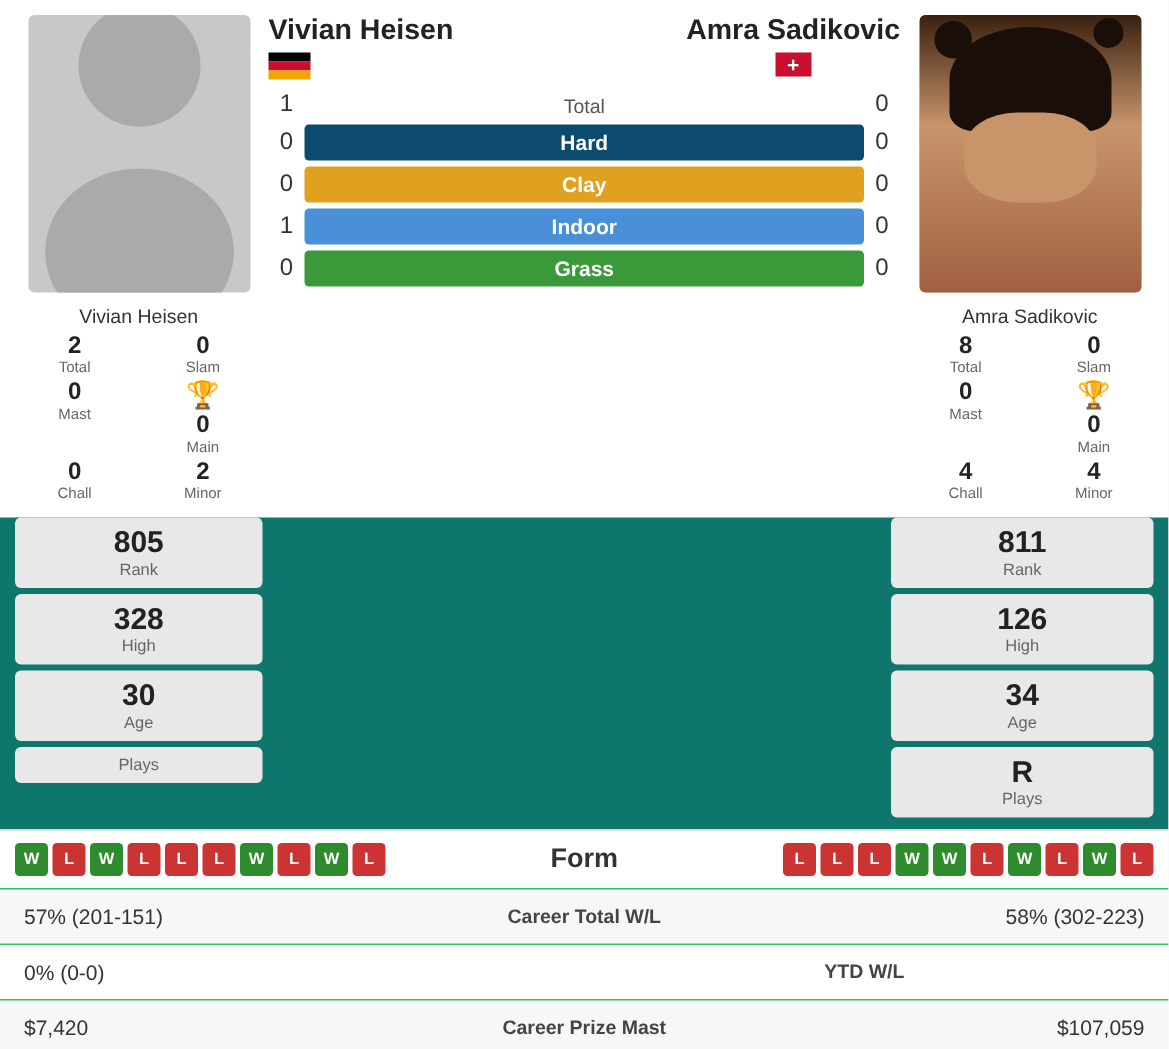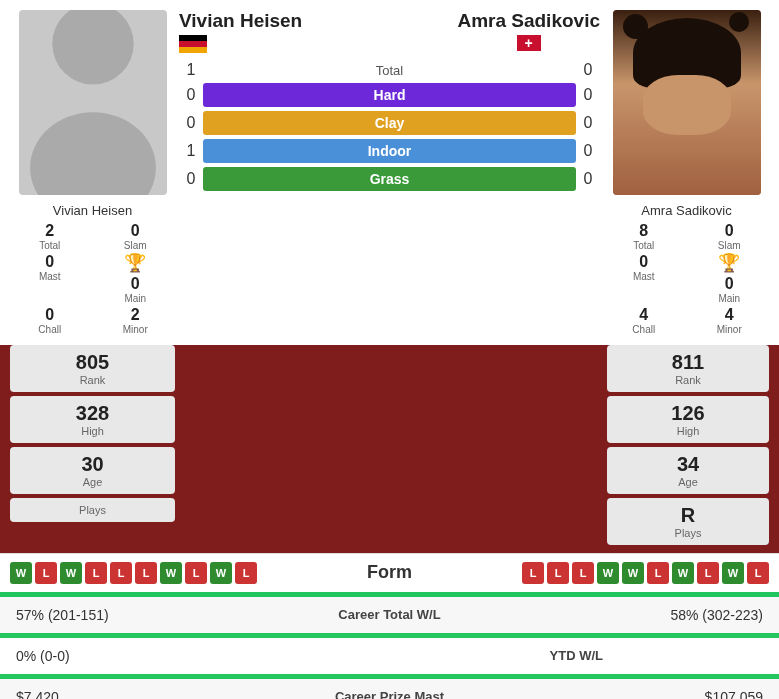--- a/index.html
+++ b/index.html
@@ -48,21 +48,21 @@
     .court-badge {
       flex: 1;
       text-align: center;
       padding: 4px 0;
       border-radius: 3px;
       font-size: 14px;
       font-weight: bold;
       color: #fff;
     }
     
-    .court-hard { background: #6d28d9; }
+    .court-hard { background: #0c4a6e; }
     .court-clay { background: #e0a020; }
     .court-indoor { background: #4a90d9; }
     .court-grass { background: #3a9a3a; text-align: center; }
     
     
     .comparison-wrapper {
       display: flex;
       padding: 10px;
       gap: 4px;
       background: #fff;
@@ -189,21 +189,21 @@
     
     .bottom-stats {
       background: #fff;
     }
     
     .stat-row {
       display: flex;
       align-items: center;
       justify-content: space-between;
       padding: 10px 16px;
-      border-top: 5px solid #22c55e;
+      border-top: 1px solid #22c55e;
     }
     
     .stat-row:nth-child(odd) { background: #f7f7f7; }
     .stat-row:nth-child(even) { background: #fff; }
     
     .stat-row-left {
       font-size: 14px;
       color: #333;
       flex: 1;
       text-align: left;
@@ -393,21 +393,21 @@
         </div>
         <div class="mini-cell">
           <span class="mini-val">4</span>
           <span class="mini-lbl">Minor</span>
         </div>
       </div>
     </div>
 
   </div>
 
-  <div style="display:flex;gap:4px;padding:0 10px 8px;background:#7f1d1d;">
+  <div style="display:flex;gap:4px;padding:0 10px 8px;background:#0f766e;">
 
     <div style="width:165px;display:flex;flex-direction:column;gap:4px;">
       <div class="stat-box">
         <span class="stat-box-value">805</span>
         <span class="stat-box-label">Rank</span>
       </div>
       <div class="stat-box">
         <span class="stat-box-value">328</span>
         <span class="stat-box-label">High</span>
       </div>
@@ -415,21 +415,21 @@
         <span class="stat-box-value">30</span>
         <span class="stat-box-label">Age</span>
       </div>
       <div class="stat-box">
         <span class="stat-box-label">Plays</span>
       </div>
     </div>
 
     <div style="flex:1;"></div>
 
-    <div style="width:162px;display:flex;flex-direction:column;gap:4px;">
+    <div style="width:175px;display:flex;flex-direction:column;gap:4px;">
       <div class="stat-box">
         <span class="stat-box-value">811</span>
         <span class="stat-box-label">Rank</span>
       </div>
       <div class="stat-box">
         <span class="stat-box-value">126</span>
         <span class="stat-box-label">High</span>
       </div>
       <div class="stat-box">
         <span class="stat-box-value">34</span>

